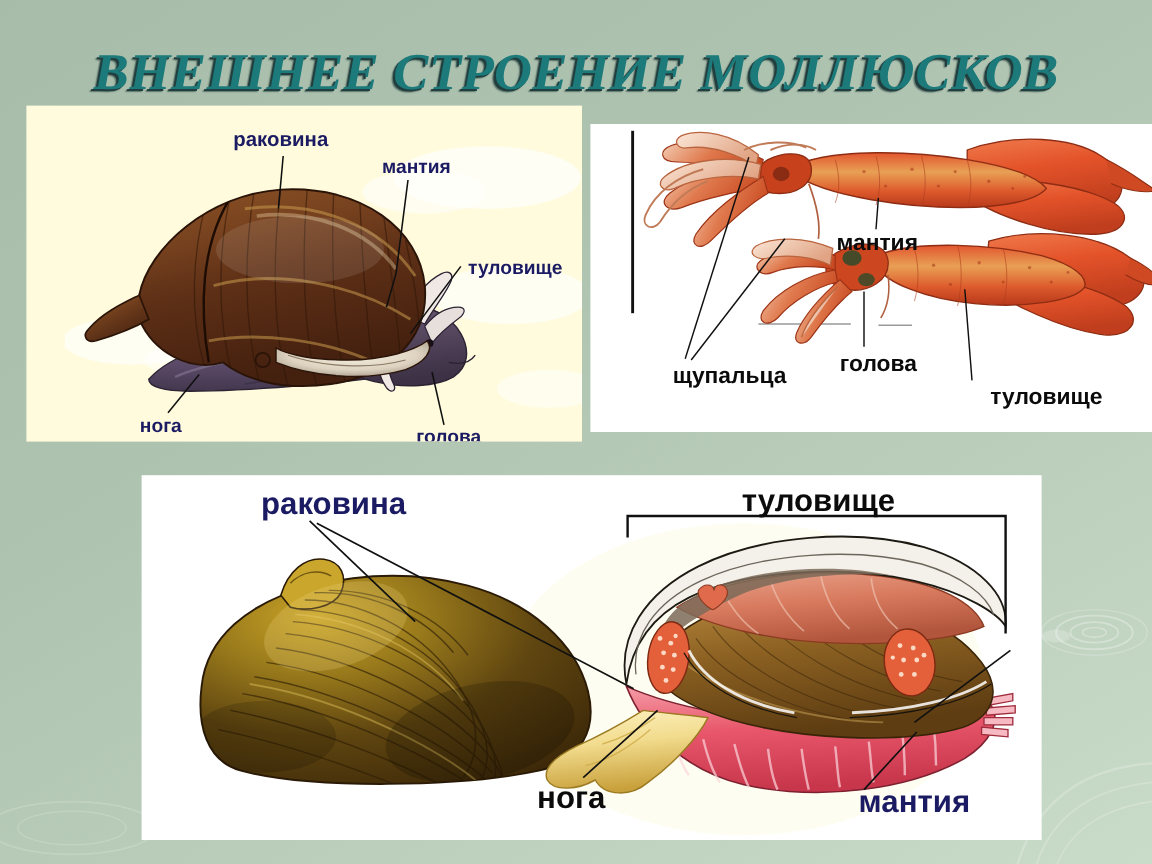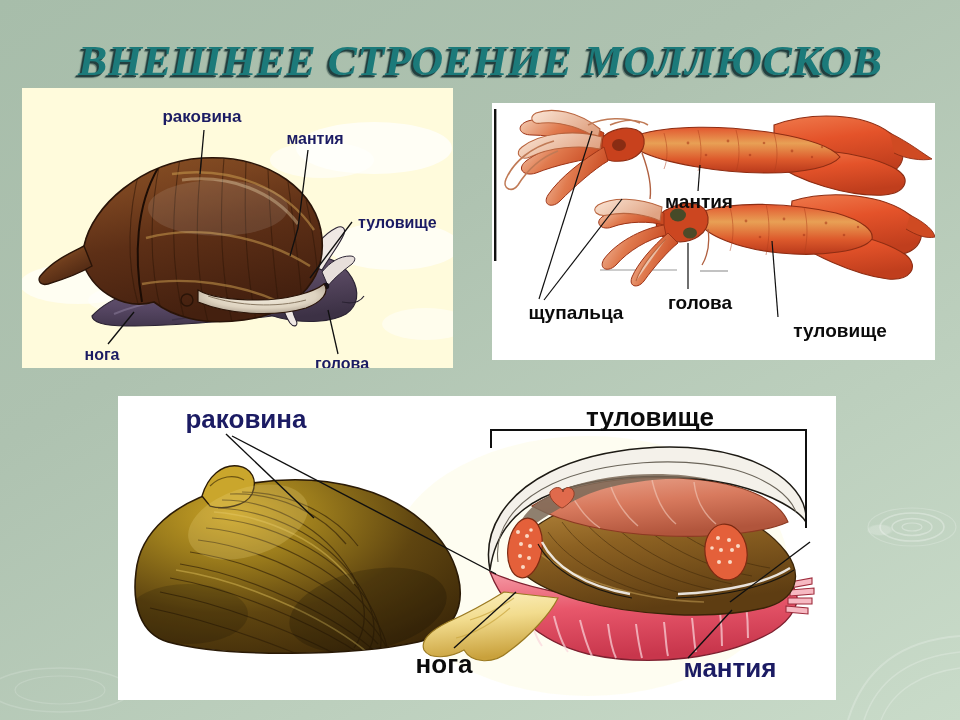--- a/index.html
+++ b/index.html
@@ -26,21 +26,21 @@
     display:inline-block;
     font-family:"Liberation Serif","DejaVu Serif",serif;
     font-weight:bold;font-style:italic;
     font-size:43px;letter-spacing:0.5px;
     color:#1c7a7a;
     text-shadow:-2px 2px 0 #223f3f,-3px 3px 1px rgba(20,45,45,.5);
     white-space:nowrap;
     transform:scaleX(1.02);
   }
   
-  .panel{position:absolute;overflow:hidden;}
+  .panel{position:absolute;overflow:hidden;padding-left:32px;}
   #panel-snail{left:22px;top:88px;width:431px;height:280px;background:#fffbdc;}
   #panel-squid{left:492px;top:103px;width:443px;height:257px;background:#ffffff;}
   #panel-bivalve{left:118px;top:396px;width:718px;height:304px;background:#ffffff;}
   .panel svg{display:block;width:100%;height:100%;}
 
   .lbl{font-family:"Liberation Sans",sans-serif;font-weight:bold;}
   .lbl-navy{fill:#1b1b63;}
   .lbl-black{fill:#0b0b0b;}
   .leader{stroke:#101010;fill:none;}
 </style>

